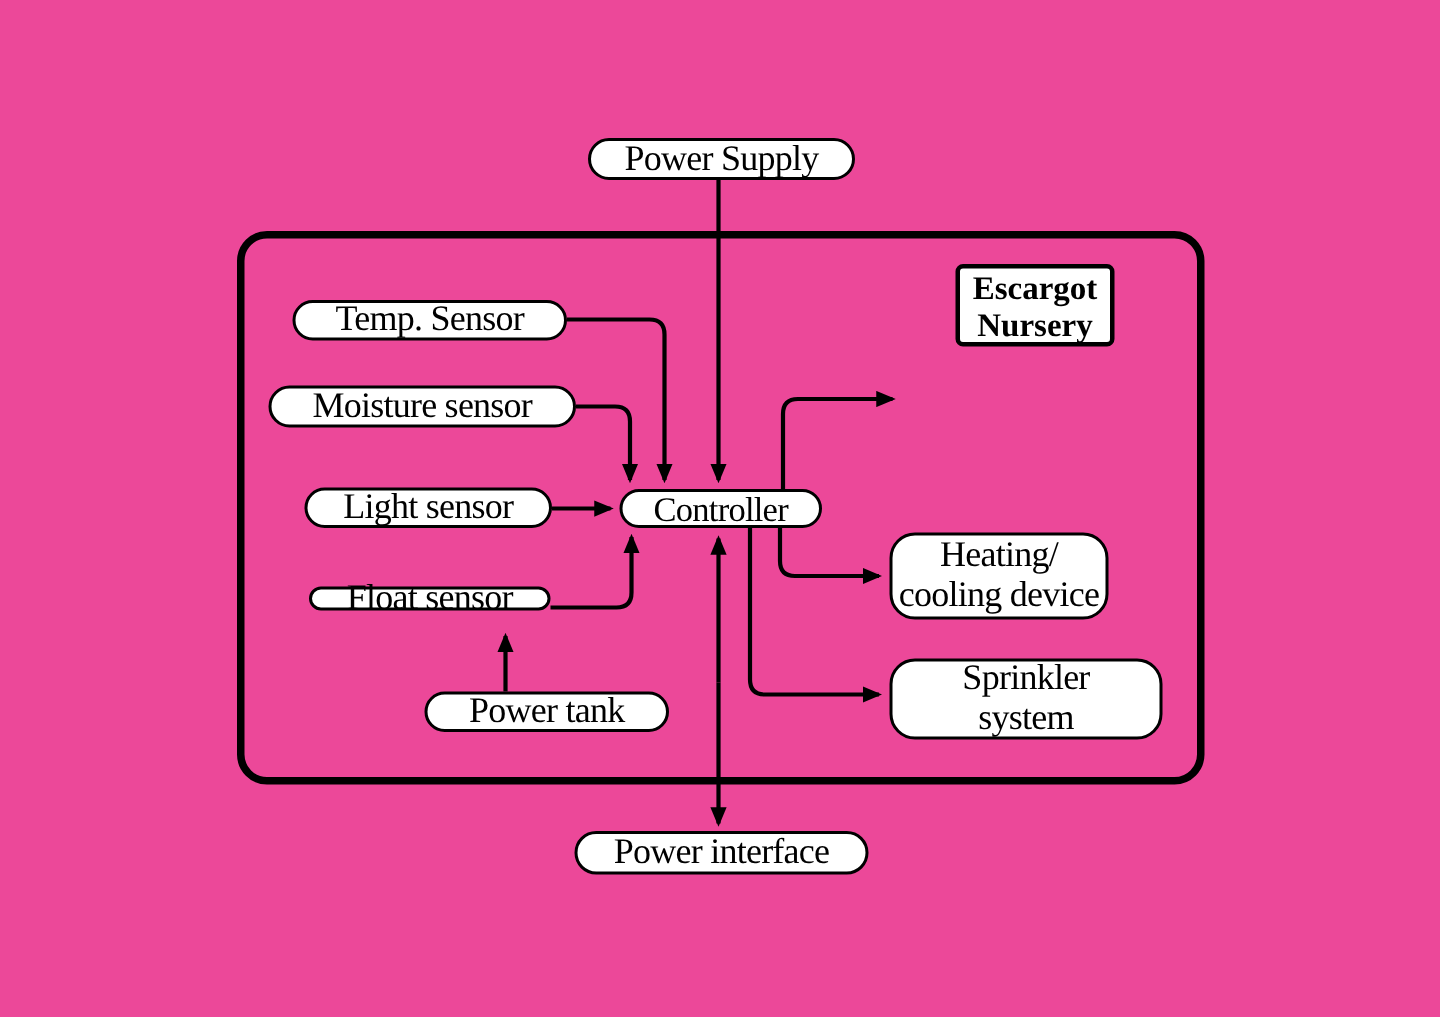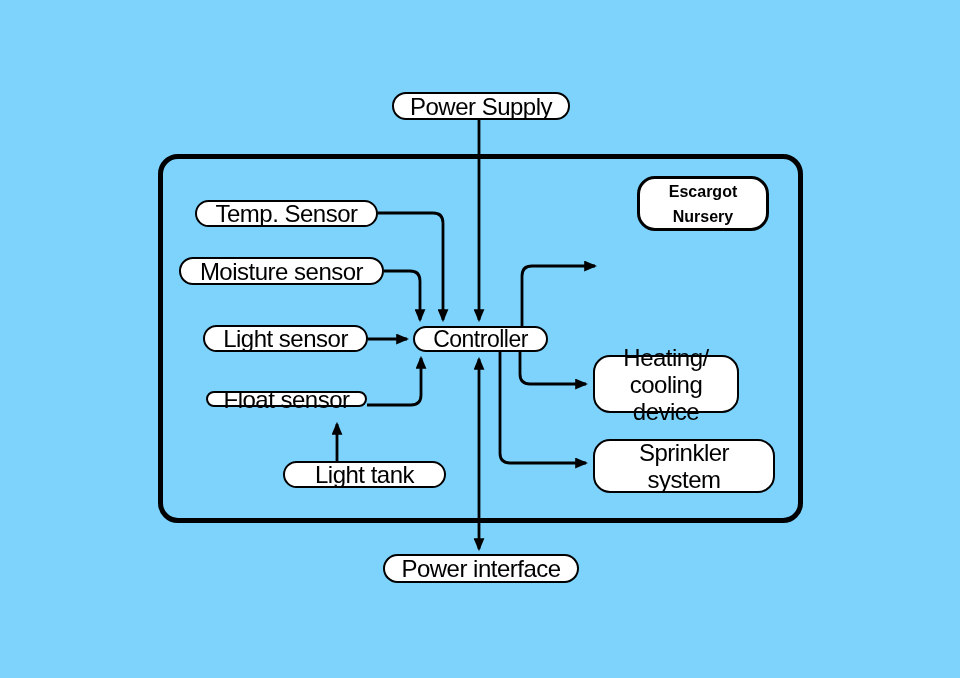--- a/index.html
+++ b/index.html
@@ -4,22 +4,22 @@
 <style>
   html, body {
     margin: 0;
     padding: 0;
     background: #ffffff;
   }
   .canvas {
     position: relative;
     width: 960px;
     height: 678px;
-    background: #7dd3fc;
-    font-family: Liberation Sans, sans-serif;
+    background: #ec4899;
+    font-family: Liberation Serif, serif;
     color: #000000;
     overflow: hidden;
   }
   .wires {
     position: absolute;
     left: 0;
     top: 0;
     width: 960px;
     height: 678px;
   }
@@ -58,25 +58,25 @@
   .n-controller{ left: 413px; top: 326px; width: 135px; height: 26px; font-size: 23px; }
   .n-led       { left: 602px; top: 255px; width: 167px; height: 27px; }
   .n-heating   { left: 593px; top: 355px; width: 146px; height: 58px; border-radius: 17px; }
   .n-sprinkler { left: 593px; top: 439px; width: 182px; height: 54px; border-radius: 17px; }
   .n-ui        { left: 383px; top: 554px; width: 196px; height: 29px; }
   .multiline {
     white-space: pre-line;
     line-height: 27px;
   }
   .n-title {
-    left: 637px; top: 176px; width: 132px; height: 55px;
+    left: 637px; top: 176px; width: 106px; height: 55px;
     border-width: 3px;
-    border-radius: 18px;
+    border-radius: 5px;
     font-weight: bold;
-    font-size: 16px;
+    font-size: 22px;
     line-height: 25px;
     white-space: pre-line;
     letter-spacing: 0;
   }
   .edge {
     stroke: #000000;
     stroke-width: 2.8;
     fill: none;
   }
 </style>
@@ -113,21 +113,21 @@
 Nursery</div>
 
   <div class="node n-temp">Temp. Sensor</div>
 
   <div class="node n-moisture">Moisture sensor</div>
 
   <div class="node n-light">Light sensor</div>
 
   <div class="node n-float">Float sensor</div>
 
-  <div class="node n-water">Light tank</div>
+  <div class="node n-water">Power tank</div>
 
   <div class="node n-controller">Controller</div>
 
 
   <div class="node n-heating multiline">Heating/
 cooling device</div>
 
   <div class="node n-sprinkler multiline">Sprinkler
 system</div>
 

